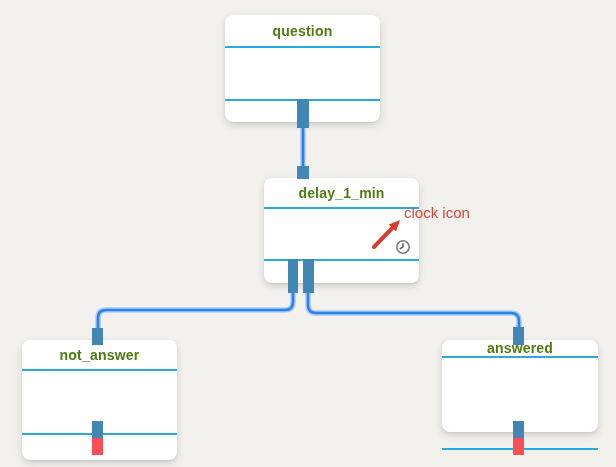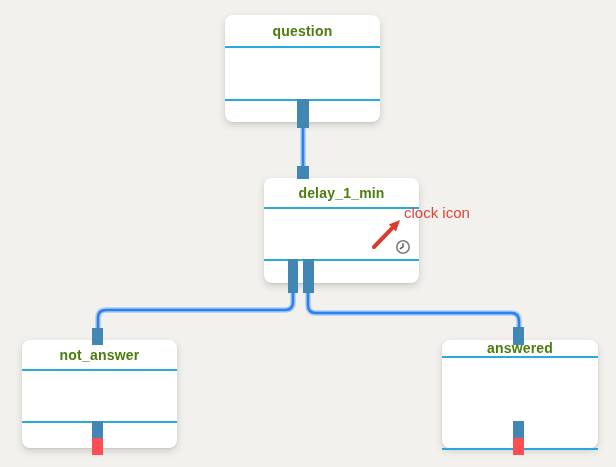--- a/index.html
+++ b/index.html
@@ -47,27 +47,27 @@
     <div class="node-title" style="height:31px;">delay_1_min</div>
     <div class="node-body">
       <svg class="clock" viewBox="0 0 16 16">
         <circle cx="8" cy="8" r="6.2" fill="#ffffff" stroke="#7e7e7e" stroke-width="1.6"></circle>
         <path d="M8 8 L8 4.6 M8 8 L5.2 9.6" stroke="#4a4a4a" stroke-width="1.3" stroke-linecap="round" fill="none"></path>
       </svg>
     </div>
     <div class="node-footer" style="height:24px;"></div>
   </div>
 
-  <div class="node" style="left:22px;top:340px;width:155px;height:108px;">
+  <div class="node" style="left:22px;top:340px;width:155px;height:120px;">
     <div class="node-title" style="height:31px;">not_answer</div>
     <div class="node-body"></div>
     <div class="node-footer" style="height:27px;"></div>
   </div>
 
-  <div class="node" style="left:442px;top:340px;width:156px;height:108px;gap:45px;">
+  <div class="node" style="left:442px;top:340px;width:156px;height:92px;gap:45px;">
     <div class="node-title" style="height:31px;">answered</div>
     <div class="node-body"></div>
     <div class="node-footer" style="height:27px;"></div>
   </div>
 
   <svg class="overlay" width="616" height="467" viewBox="0 0 616 467">
     <path class="edge-halo" d="M303 112 L303 170"></path>
     <path class="edge-core edge" d="M303 112 L303 170"></path>
 
     <path class="edge-halo" d="M293 288 L293 302 Q293 310 285 310 L106 310 Q98 310 98 318 L98 331"></path>

